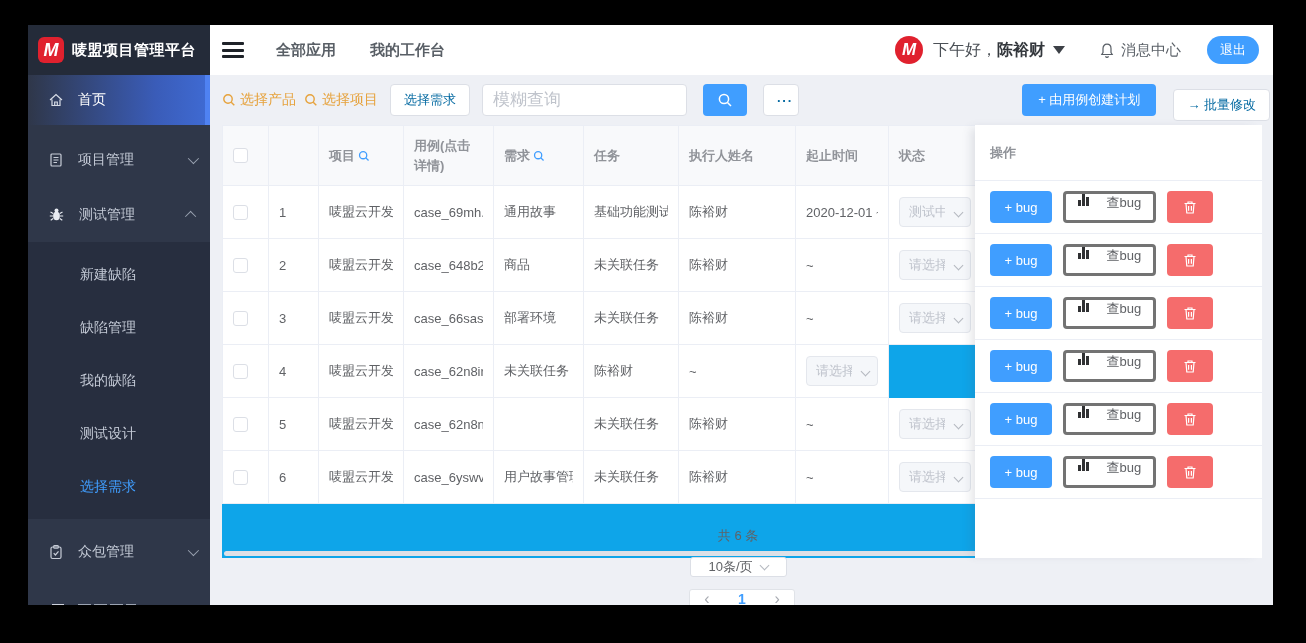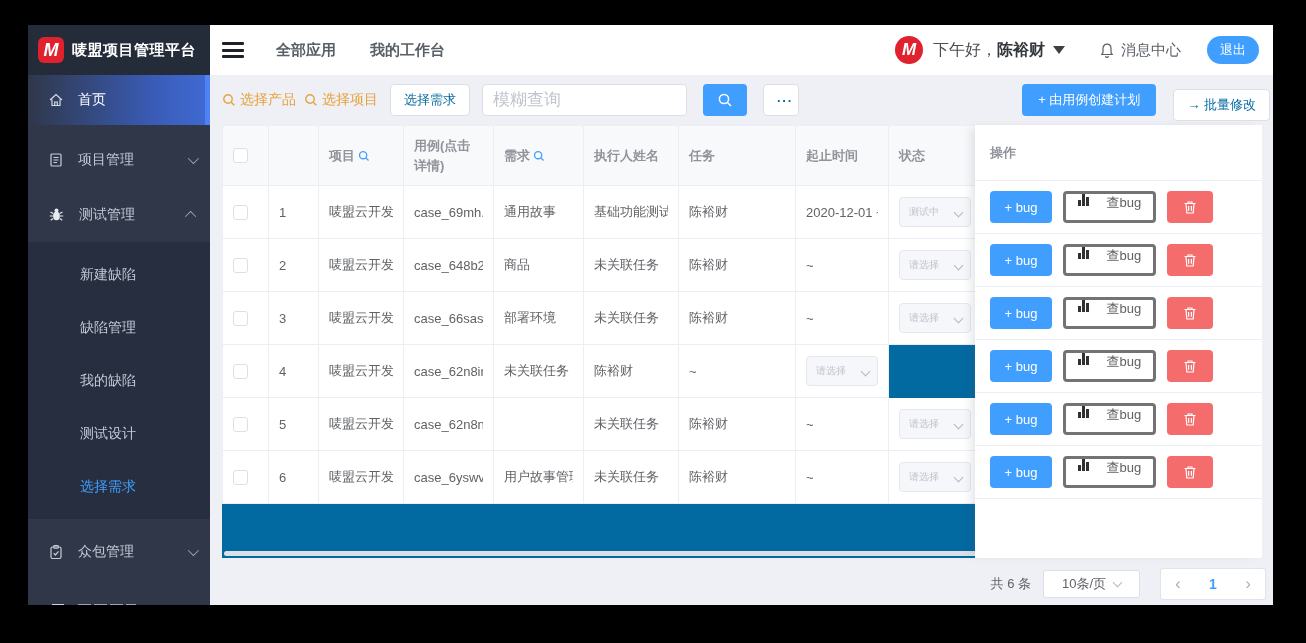--- a/index.html
+++ b/index.html
@@ -63,34 +63,34 @@
     font-size:17px; color:#606266; margin-left:4px; }
   .fuzzy-input::placeholder { color:#c0c4cc; }
   .search-btn { width:44px; height:32px; background:#409eff; border:none; border-radius:4px;
     margin-left:8px; display:flex; align-items:center; justify-content:center; cursor:pointer; }
   .more-btn { width:36px; height:32px; margin-left:8px; letter-spacing:1px; font-weight:bold; }
   .create-btn { margin-left:auto; height:32px; background:#409eff; border:none; border-radius:4px;
     color:#fff; font-size:13px; padding:0 16px; cursor:pointer; }
   .batch-btn { margin-left:9px;margin-top:10px; }
 
   
-  .table-wrap { position:absolute; left:194px; top:100px; width:1040px; height:433px; background:#0369a1; }
+  .table-wrap { position:absolute; left:194px; top:100px; width:1040px; height:433px; background:#0ea5e9; }
   .grid { border-top:1px solid #ebeef5; border-left:1px solid #ebeef5; }
   .tr { display:grid; grid-template-columns:46px 50px 85px 90px 90px 95px 117px 93px 1fr; }
   .td,.th { border-right:1px solid #ebeef5; border-bottom:1px solid #ebeef5; display:flex; align-items:center;
     padding:0 10px; font-size:13px; color:#606266; overflow:hidden; }
   .thead .th { height:60px; background:#f8f9fb; color:#909399; font-weight:bold; line-height:1.5; }
   .tr .td { height:53px; background:#fff; }
   .clip { white-space:nowrap; overflow:hidden; display:block; }
   .checkbox { width:15px; height:15px; border:1px solid #dcdfe6; border-radius:3px; background:#fff; cursor:pointer; }
   .hdr-mag { margin-left:3px; }
   .c-status { position:relative; }
   .sel { position:relative; width:72px; height:30px; background:#f5f7fa; border:1px solid #e4e7ed;
     border-radius:4px; display:flex; align-items:center; padding-left:9px; cursor:not-allowed; }
-  .sel-text { max-width:36px; overflow:hidden; white-space:nowrap; font-size:10px; color:#bfc3cc; }
+  .sel-text { max-width:36px; overflow:hidden; white-space:nowrap; font-size:13px; color:#bfc3cc; }
   .chev { position:absolute; right:8px; top:11px; width:7px; height:7px;
     border-right:1.4px solid #b4b8bf; border-bottom:1.4px solid #b4b8bf; transform:rotate(45deg); }
   .hscrollbar { position:absolute; left:2px; bottom:2px; width:1020px; height:5px; background:#dde0e6; border-radius:3px; z-index:1; }
 
   
   .fixed-col { position:absolute; right:0; top:0; width:287px; height:100%; background:#fff;
     box-shadow:-7px 0 9px -3px rgba(70,80,100,.14); z-index:2; }
   .op-head { height:56px; display:flex; align-items:center; padding-left:15px;
     font-size:13px; color:#909399; font-weight:bold; border-bottom:1px solid #ebeef5; }
   .op-row { height:53px; display:flex; align-items:center; gap:11px; padding-left:15px; border-bottom:1px solid #ebeef5; }
@@ -99,21 +99,21 @@
   .btn-white { height:32px; padding:0 12px; background:#fff; border:3px solid #737373; border-radius:4px;
     color:#606266; font-size:13px; display:flex; align-items:flex-start; gap:18px; cursor:pointer; }
   .bars { display:flex; align-items:flex-end; gap:1.5px; height:12px; }
   .bars i { display:block; width:2.5px; background:#303133; }
   .bars i:nth-child(1){height:6px;} .bars i:nth-child(2){height:12px;} .bars i:nth-child(3){height:9px;}
   .btn-red { width:46px; height:32px; background:#f56c6c; border:none; border-radius:4px;
     display:flex; align-items:center; justify-content:center; cursor:pointer; }
 
   
   .pagination { position:absolute; left:182px; top:533px; width:1063px; height:51px;
-    display:flex; align-items:center; justify-content:flex-end; padding-right:7px; gap:12px; }
+    display:flex; align-items:center; justify-content:flex-end; padding-right:7px; gap:12px;flex-direction:column; }
   .total-txt { font-size:13px; color:#606266; }
   .page-size { width:97px; height:28px; background:#fff; border:1px solid #dcdfe6; border-radius:3px;
     display:flex; align-items:center; justify-content:center; gap:8px; font-size:13px; color:#606266;
     position:relative; cursor:pointer; }
   .page-size .chev { position:static; margin-top:-3px; }
   .pager { width:106px; height:32px; background:#fff; border:1px solid #e0e3e8; border-radius:3px;
     display:flex; align-items:center; justify-content:space-around; margin-left:8px; }
   .pg-arrow { color:#a8abb2; font-size:16px; cursor:pointer; }
   .pg-num { color:#409eff; font-size:14px; font-weight:bold; cursor:pointer; }
 </style>
@@ -251,22 +251,22 @@
             </svg>
         </div>
         <div class="th">用例(点击详情)</div>
         <div class="th">
             <span>需求</span>
           <svg class="hdr-mag" width="12" height="12" viewBox="0 0 14 14">
               <circle cx="6" cy="6" r="4.2" fill="none" stroke="#409eff" stroke-width="1.5"></circle>
               <path d="M9.2 9.2 L12.3 12.3" stroke="#409eff" stroke-width="1.5"></path>
             </svg>
         </div>
+        <div class="th">任务</div>
         <div class="th">执行人姓名</div>
-        <div class="th">任务</div>
         <div class="th">起止时间</div>
         <div class="th">状态</div>
       </div>
 
       <div class="tr">
         <div class="td">
             <span class="checkbox"></span>
           </div>
         <div class="td">1</div>
         <div class="td">

